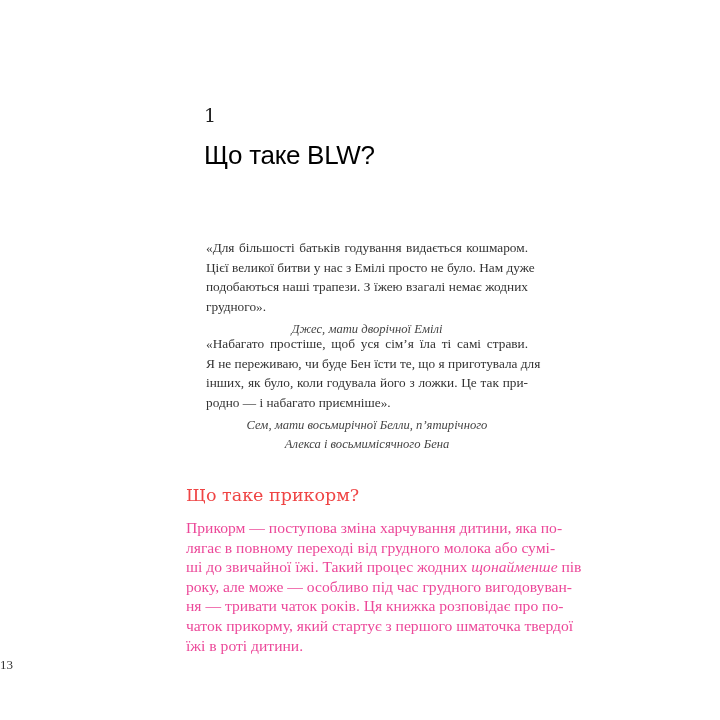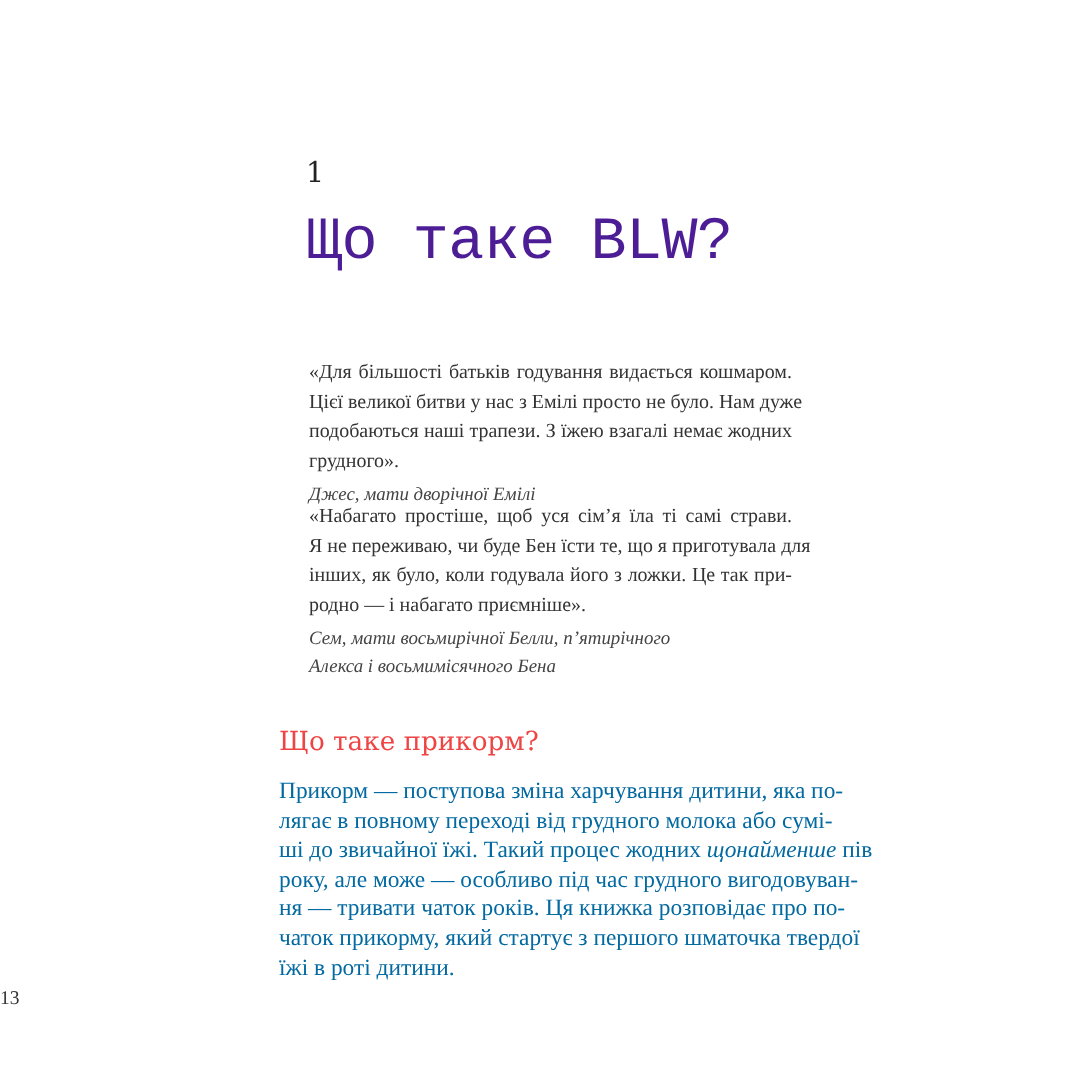--- a/index.html
+++ b/index.html
@@ -1,25 +1,25 @@
 <!DOCTYPE html>
 <html><head>
   <meta charset="utf-8">
   <style>
     html, body { margin: 0; padding: 0; background: #ffffff; }
     body { width: 720px; height: 720px; position: relative; overflow: hidden; color: #222222; }
     .page { position: absolute; left: 0; top: 0; width: 720px; height: 720px; background: #ffffff; }
     .chapter-num { position: absolute; left: 204px; top: 104px; font-family: "DejaVu Serif", serif; font-size: 19px; color: #222; }
-    .chapter-title { position: absolute; left: 204px; top: 140px; font-family: Liberation Mono, monospace; font-size: 40px; color: #4c1d95; letter-spacing: -0.3px; white-space: nowrap; }
+    .chapter-title { position: absolute; left: 204px; top: 140px; font-family: Liberation Sans, sans-serif; font-size: 26px; color: #000000; letter-spacing: -0.3px; white-space: nowrap; }
     .quote { position: absolute; left: 206px; width: 322px; font-family: "Liberation Serif", serif; font-size: 13.3px; color: #333; }
     .qline { height: 19.5px; line-height: 19.5px; white-space: nowrap; text-align: justify; text-align-last: justify; }
     .qline.last { text-align-last: left; }
-    .attr { font-family: "Liberation Serif", serif; font-style: italic; font-size: 12.6px; color: #444; text-align: left; height: 19px; line-height: 19px; white-space: nowrap; }
+    .attr { font-family: "Liberation Serif", serif; font-style: italic; font-size: 12.6px; color: #444; text-align: center; height: 19px; line-height: 19px; white-space: nowrap; }
     .section-title { position: absolute; left: 186px; top: 485px; font-family: "DejaVu Serif", serif; font-size: 17.5px; color: #ef4444; white-space: nowrap; }
-    .body-text { position: absolute; left: 186px; top: 518px; width: 342px; font-family: "Liberation Serif", serif; font-size: 15.6px; color: #0369a1; }
+    .body-text { position: absolute; left: 186px; top: 518px; width: 342px; font-family: "Liberation Serif", serif; font-size: 15.6px; color: #ec4899; }
     .bline { height: 19.6px; line-height: 19.6px; white-space: nowrap; text-align: justify; text-align-last: justify; }
     .bline.last { text-align-last: left; }
     .page-num { position: absolute; left: 0; width: 720px; top: 657px; text-align: left; font-family: "Liberation Serif", serif; font-size: 13px; color: #333; }
   </style>
 </head>
 <body>
 
 <div class="page">
 
   <div class="chapter-num">1</div>

